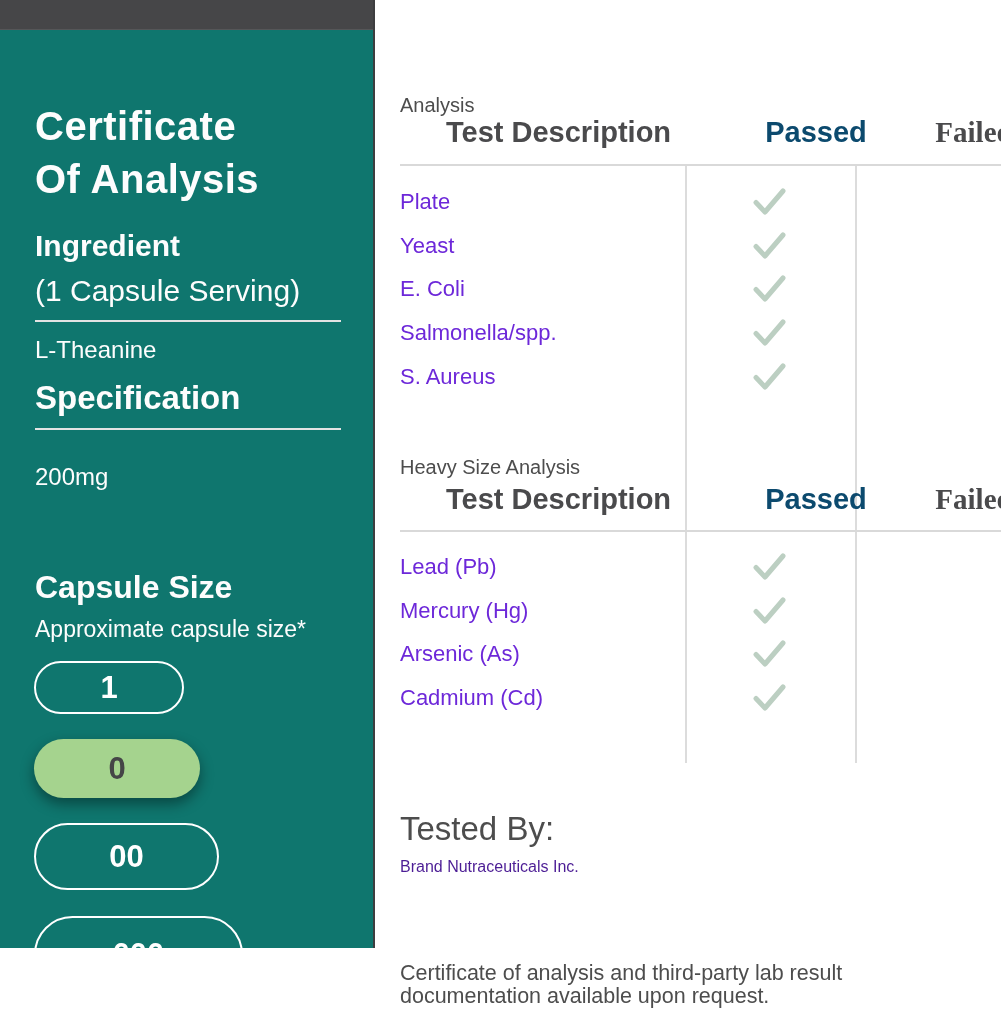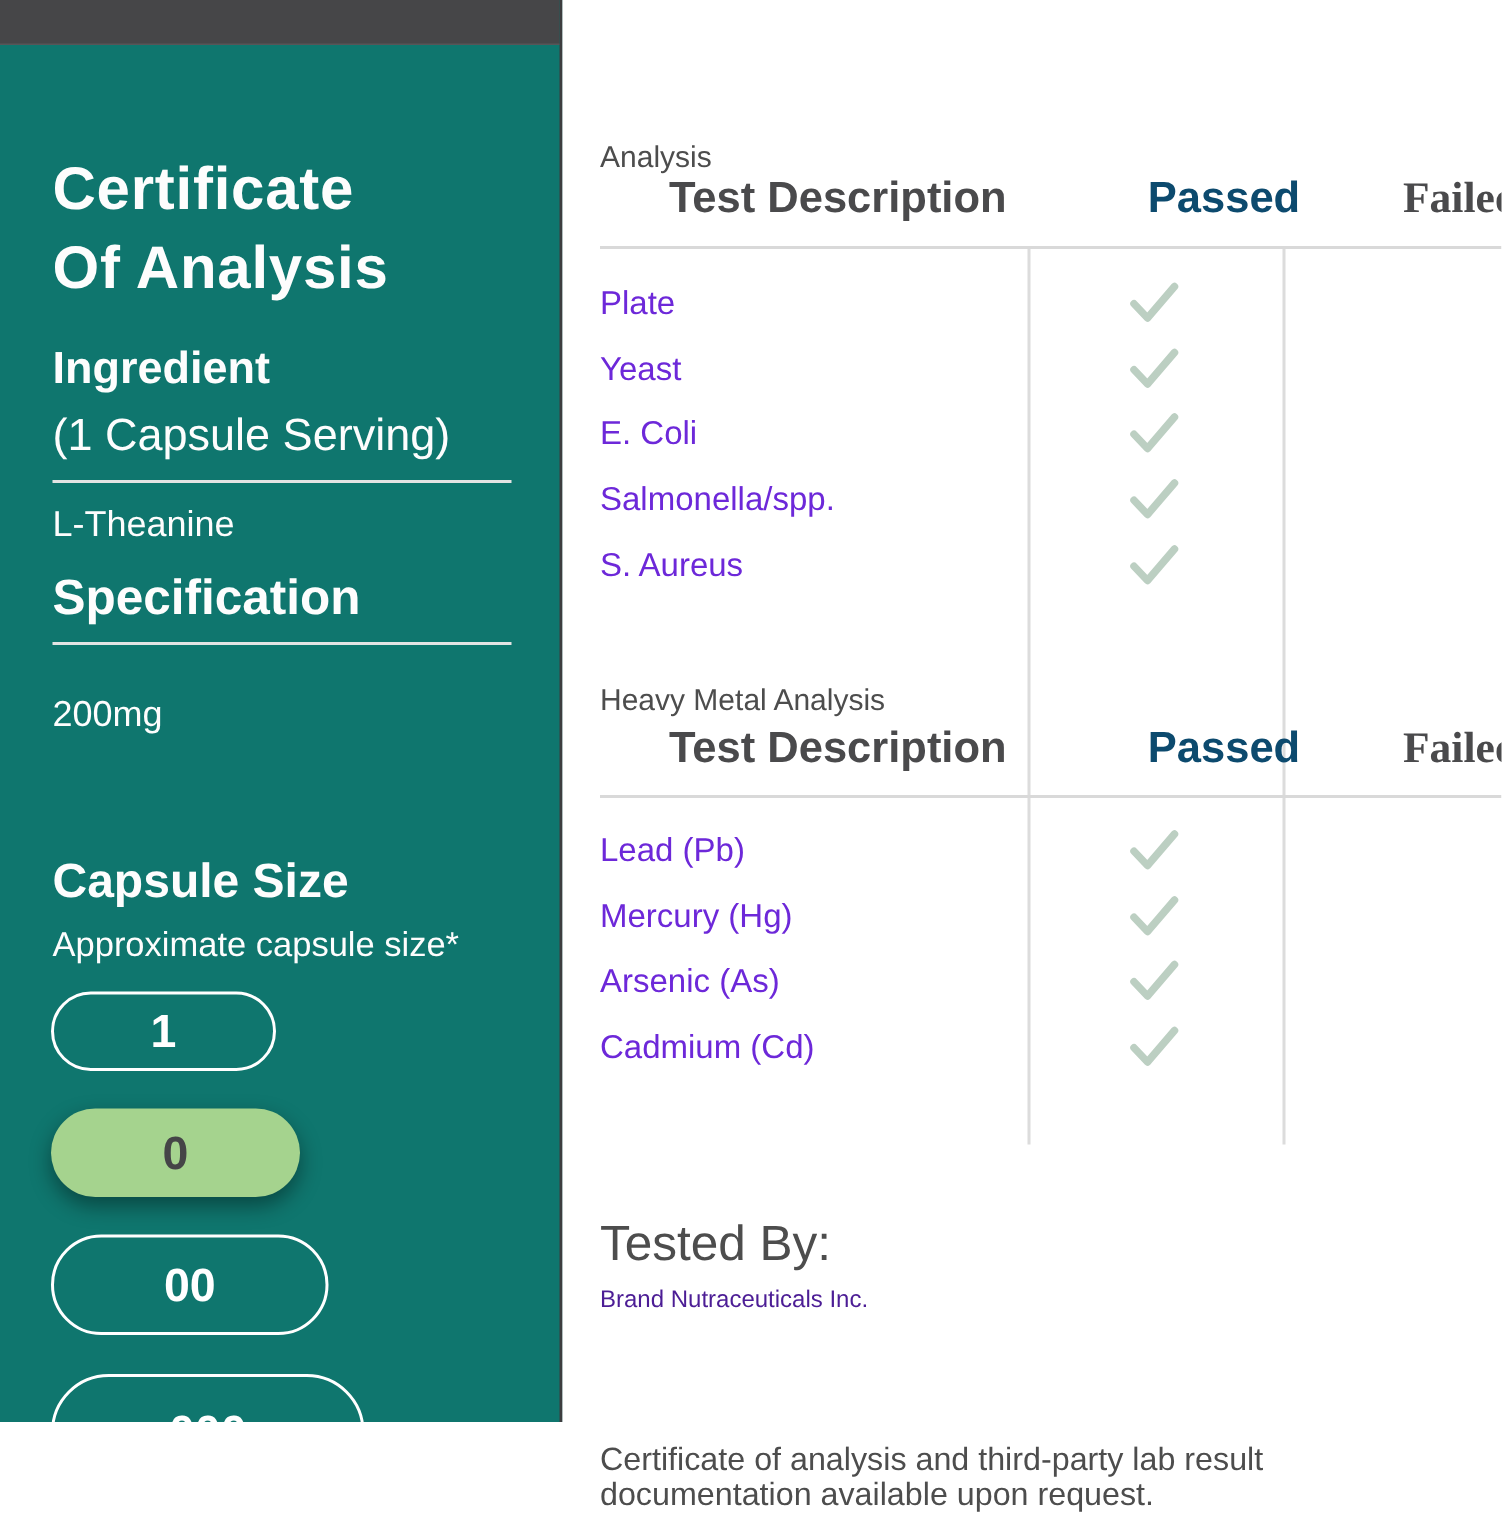--- a/index.html
+++ b/index.html
@@ -159,21 +159,21 @@
         <div class="cell test">S. Aureus</div>
         <div class="cell passed">
           <svg class="check-icon" width="36" height="30" viewBox="0 0 36 30">
             <path d="M4 15.5 L13 25 L31 4" fill="none" stroke="#bccfc2" stroke-width="5" stroke-linecap="round" stroke-linejoin="round"></path>
           </svg>
         </div>
         <div class="cell failed"></div>
       </div>
     </div>
 
-  <div class="section-label" style="top:457px;">Heavy Metal Analysis</div>
+  <div class="section-label" style="top:457px;">Heavy Size Analysis</div>
   <div class="thead" style="top:485px;">
     <div class="col-test">Test Description</div>
     <div class="col-passed">Passed</div>
     <div class="col-failed">Failed</div>
   </div>
   <div class="hline hline-2"></div>
 
   <div class="rows rows-1">
       <div class="trow">
         <div class="cell test">Lead (Pb)</div>

